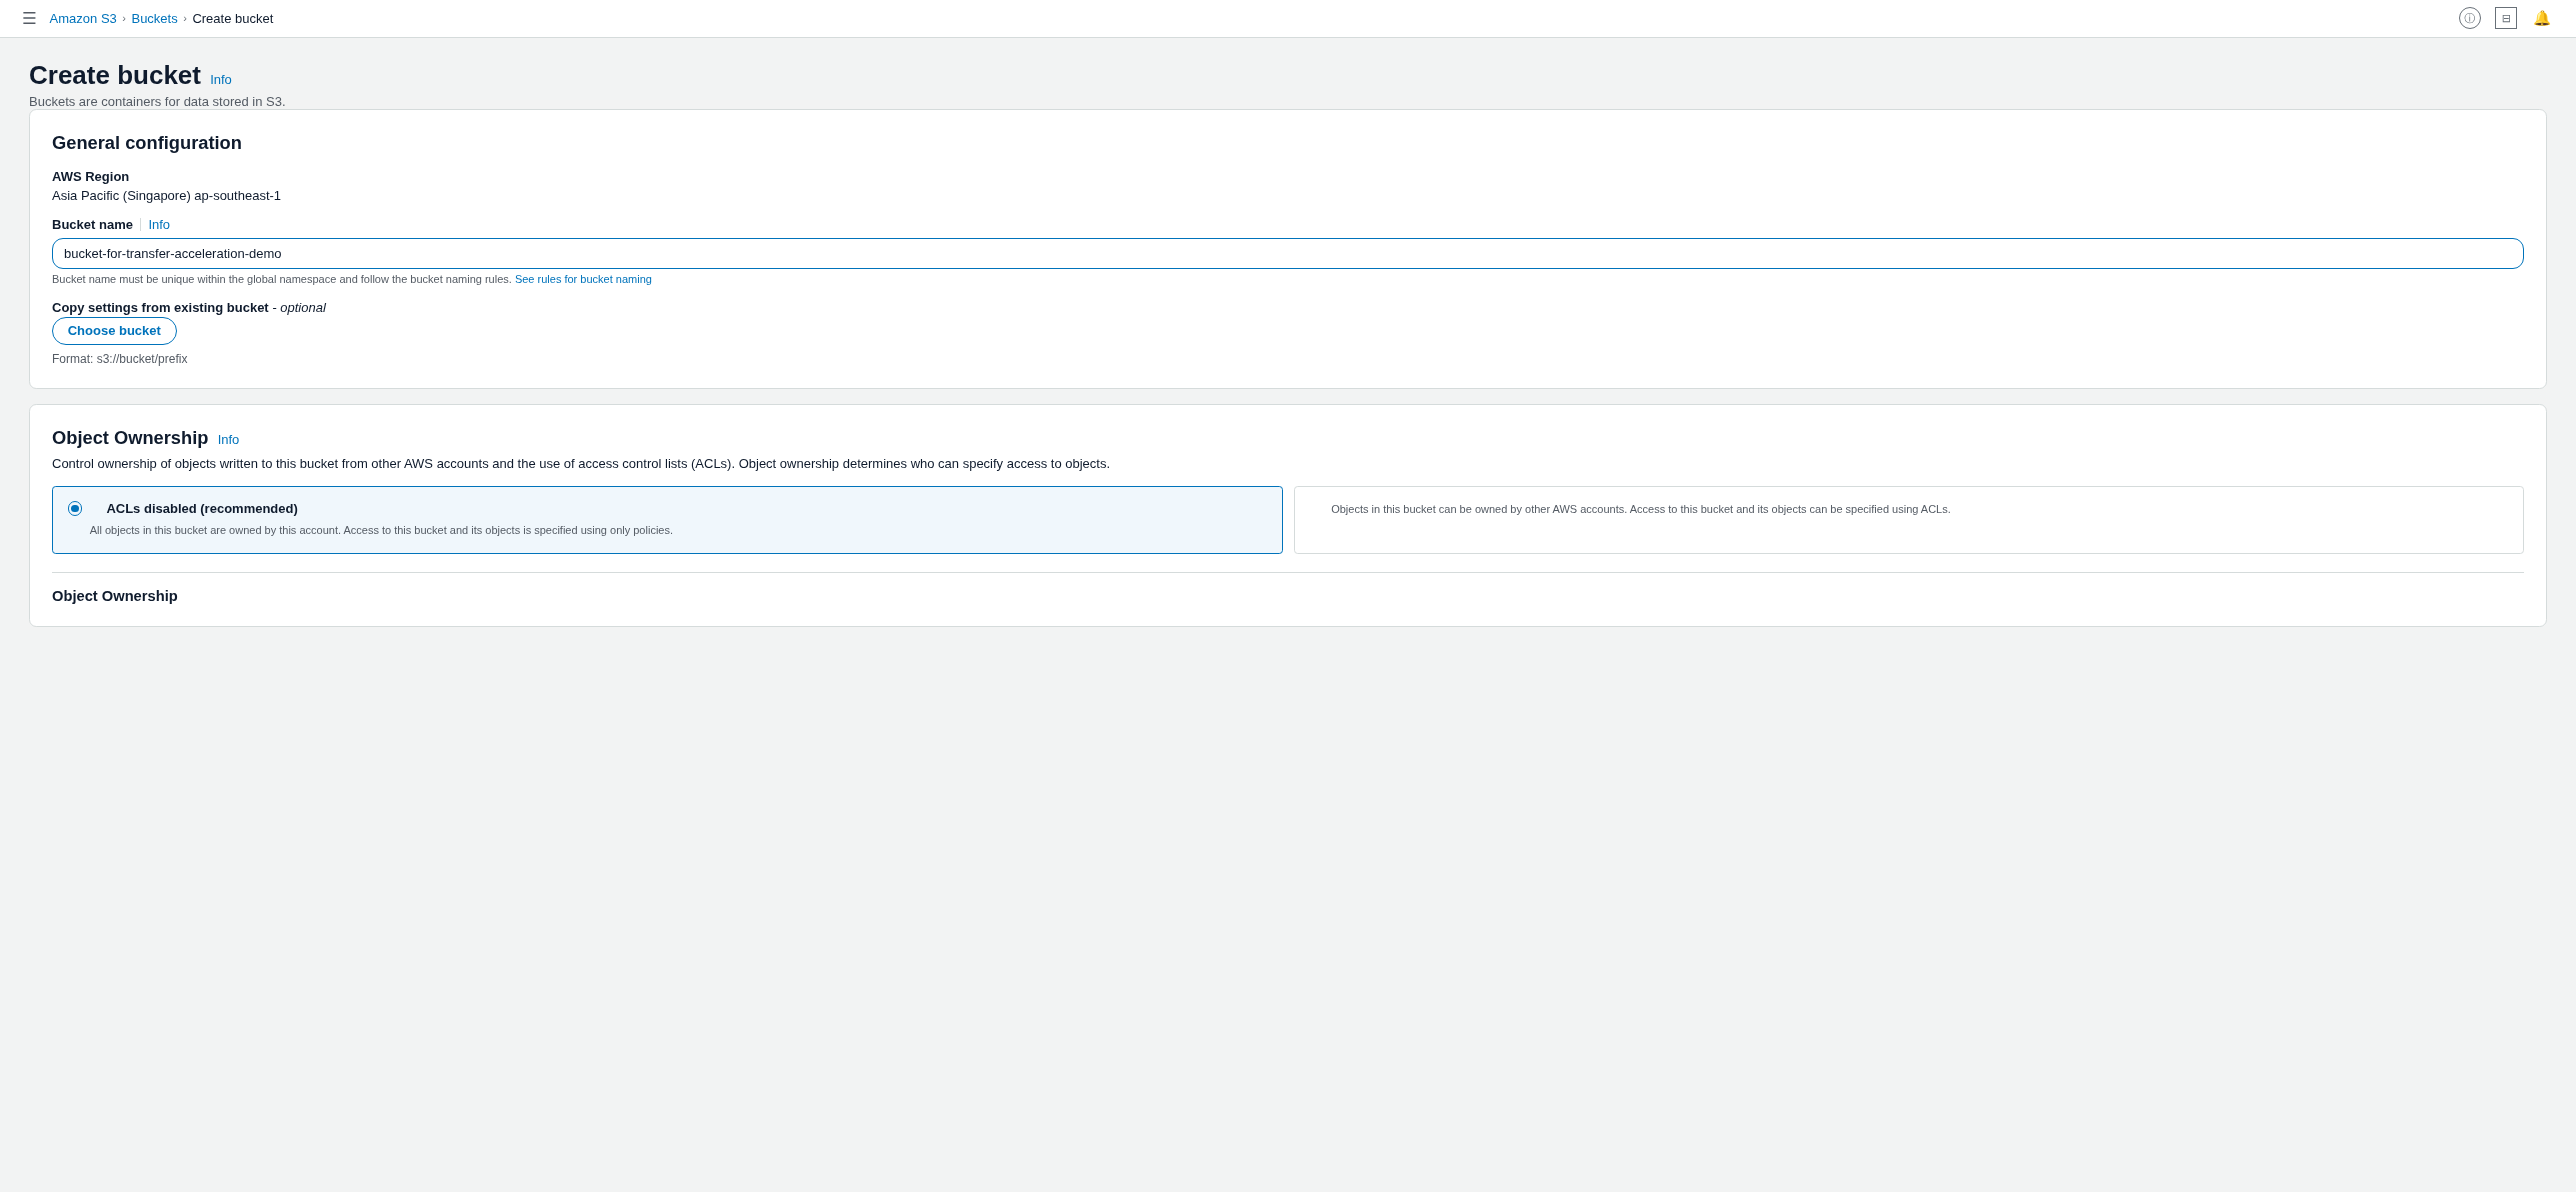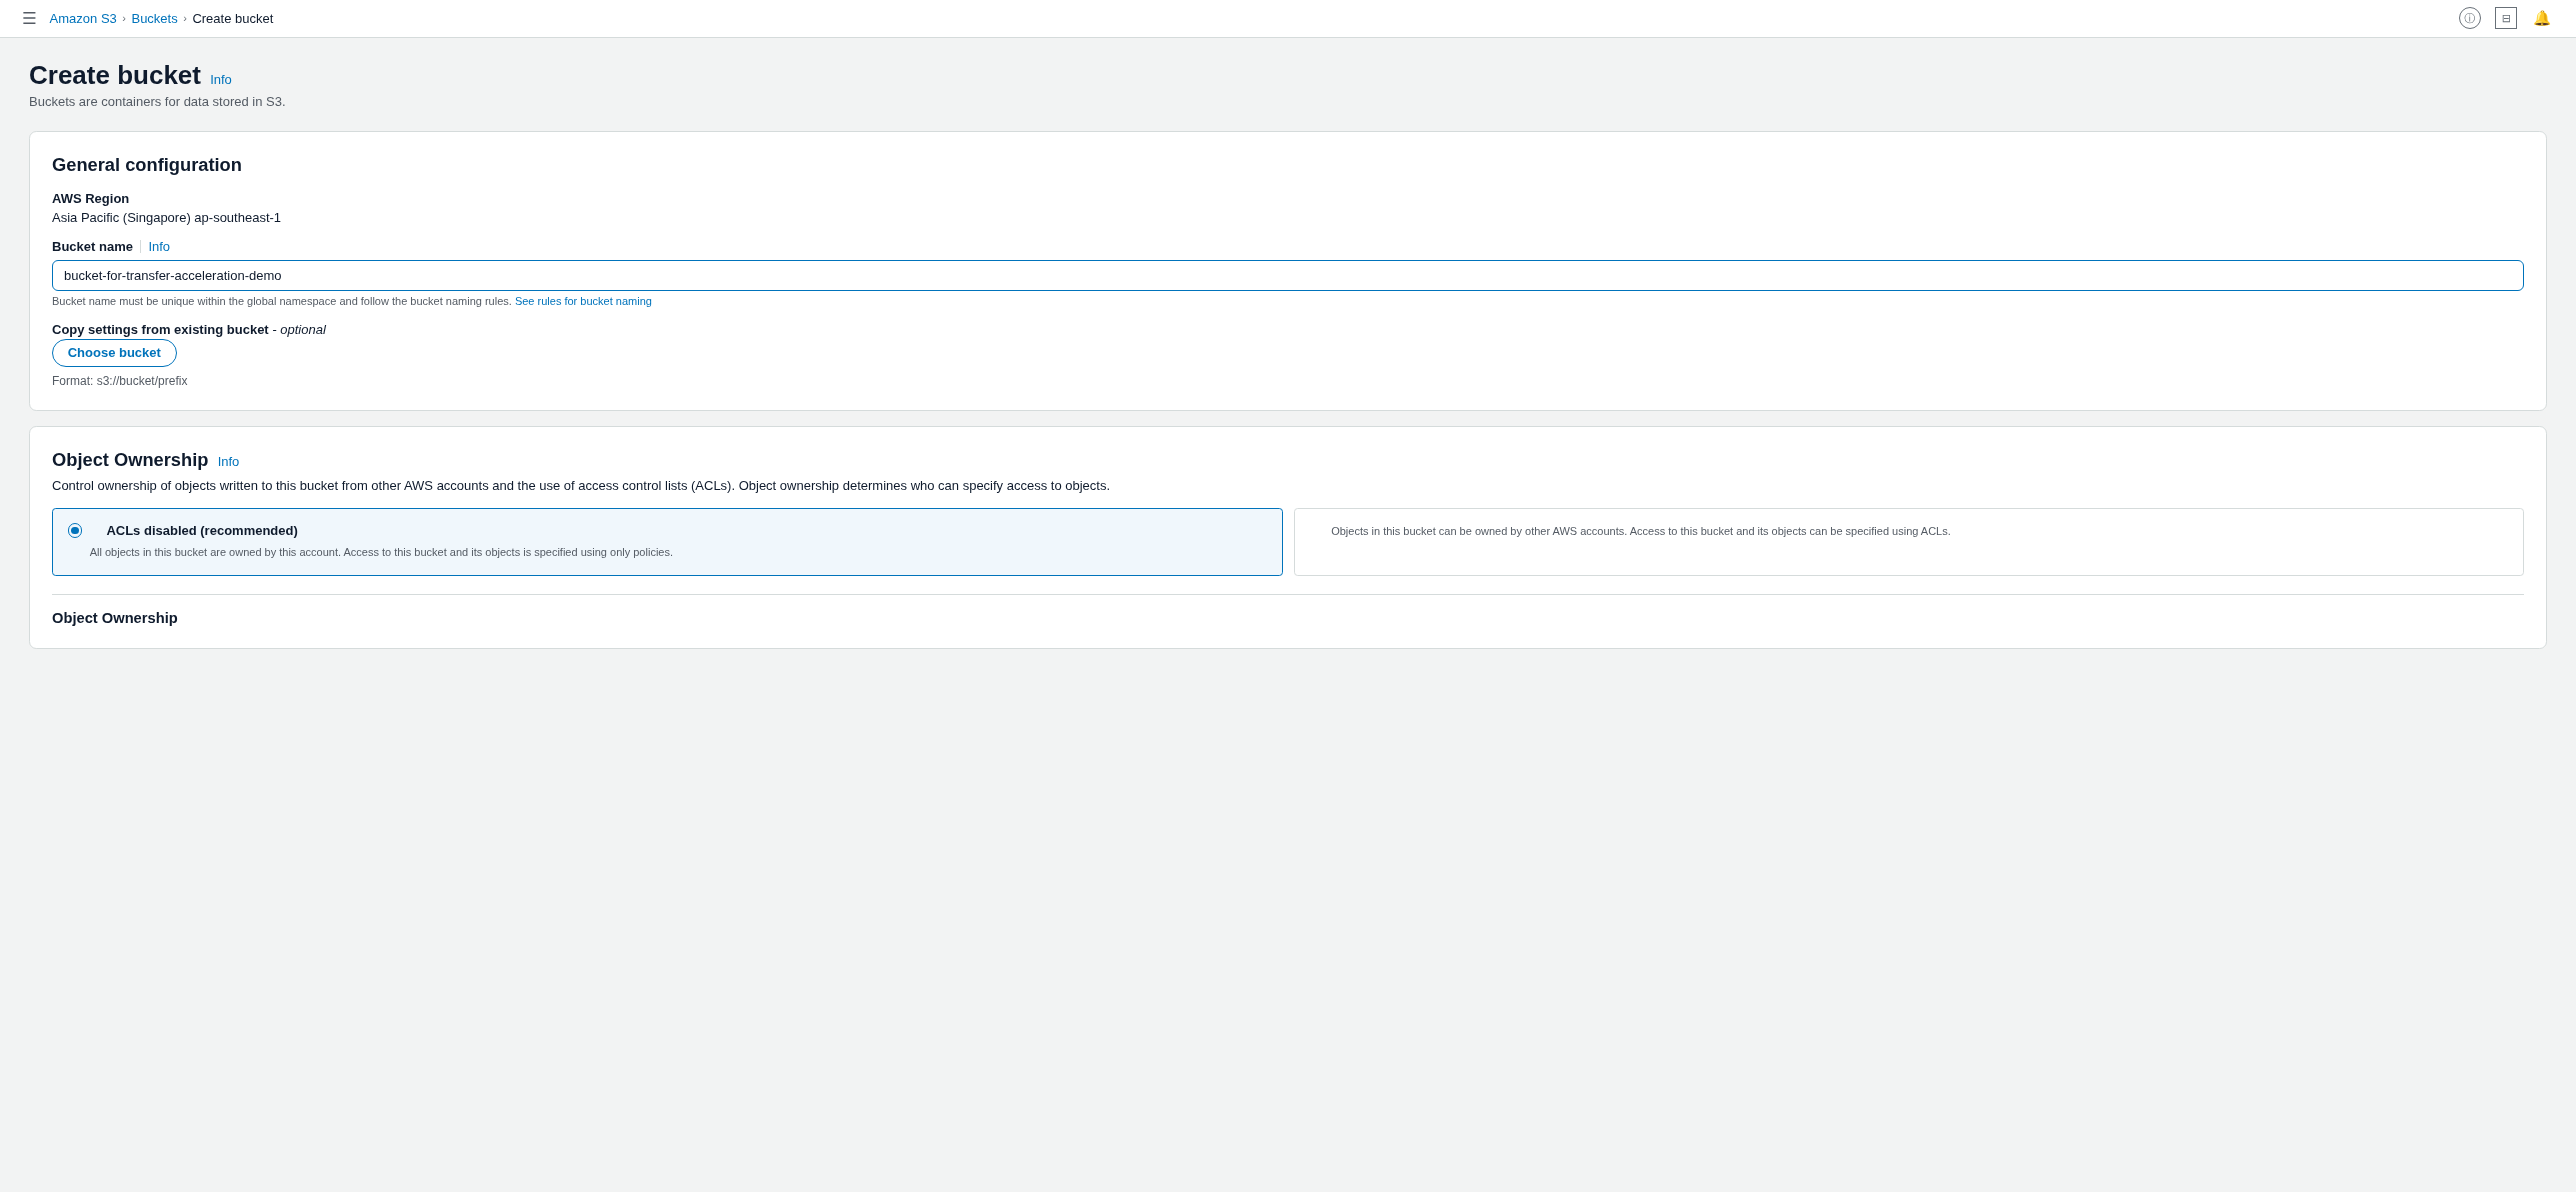--- a/index.html
+++ b/index.html
@@ -88,21 +88,20 @@
     }
     .info-link {
       color: #0073bb;
       font-size: 13px;
       text-decoration: none;
       cursor: pointer;
     }
     .page-subtitle {
       color: #545b64;
       font-size: 13px;
-      margin-bottom: 22px;
     }
 
     
     .card {
       background: #fff;
       border: 0.9px solid #d5dbdb;
       border-radius: 7.3px;
       padding: 22px;
       margin-bottom: 14.7px;
     }
@@ -143,21 +142,21 @@
       width: 0.9px;
       height: 13px;
       background: #d5dbdb;
     }
 
     
     .text-input {
       width: 100%;
       padding: 7.3px 11px;
       border: 1.8px solid #0073bb;
-      border-radius: 6px;
+      border-radius: 11px;
       font-size: 13px;
       color: #0f1b2d;
       outline: none;
       background: #fff;
     }
 
     .field-hint {
       font-size: 11px;
       color: #545b64;
       margin-top: 3.7px;

